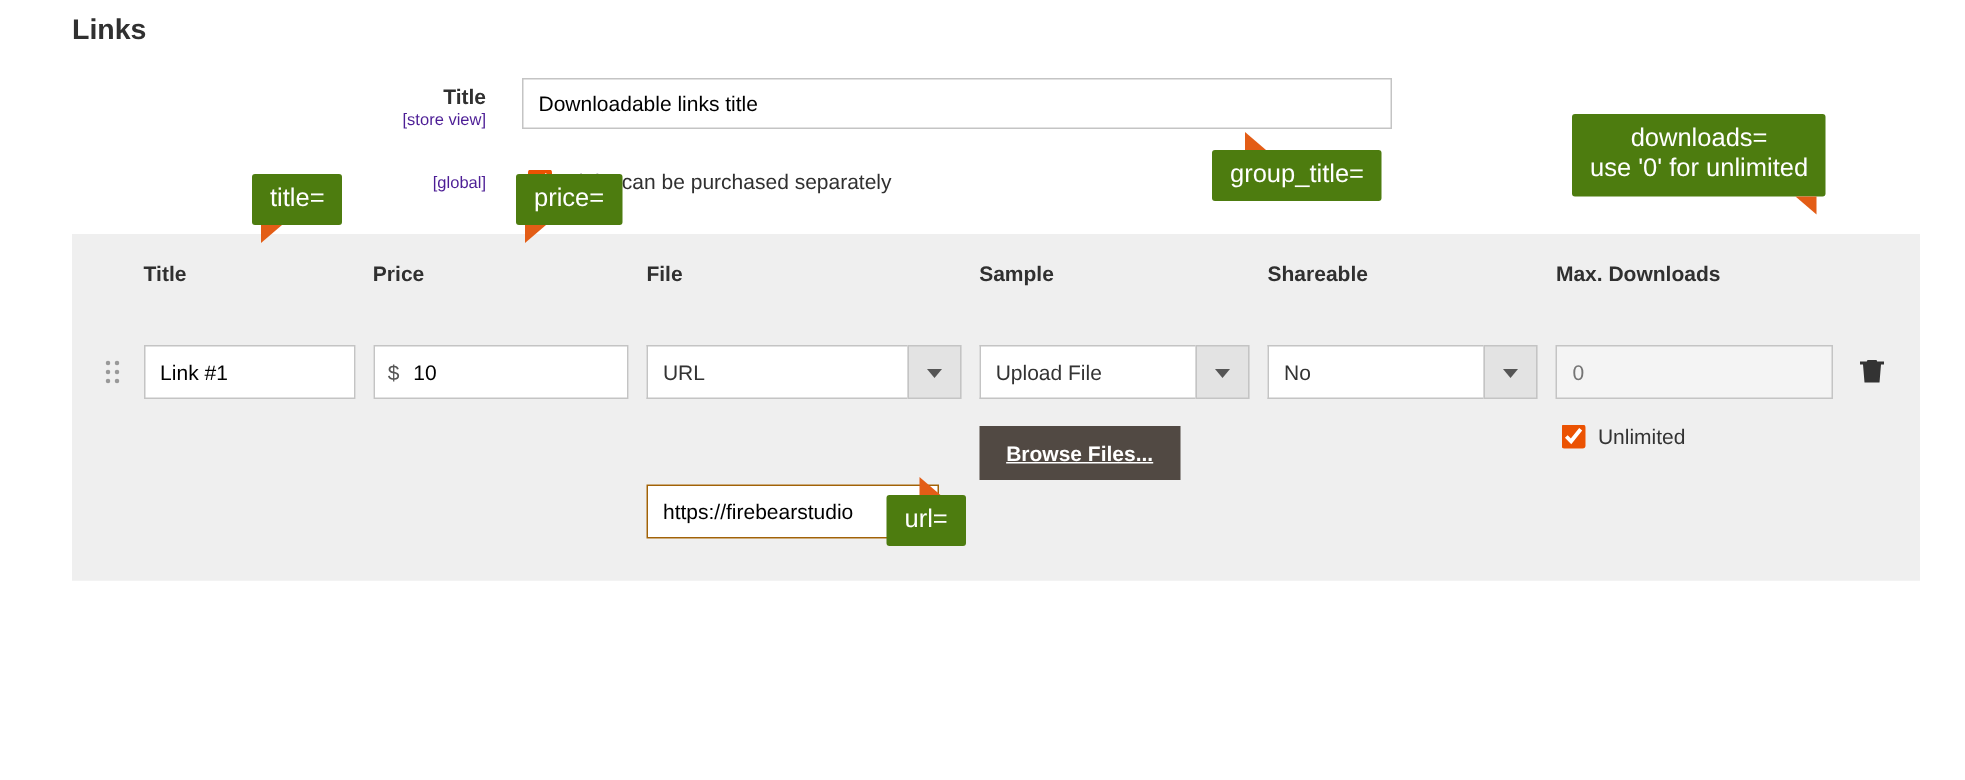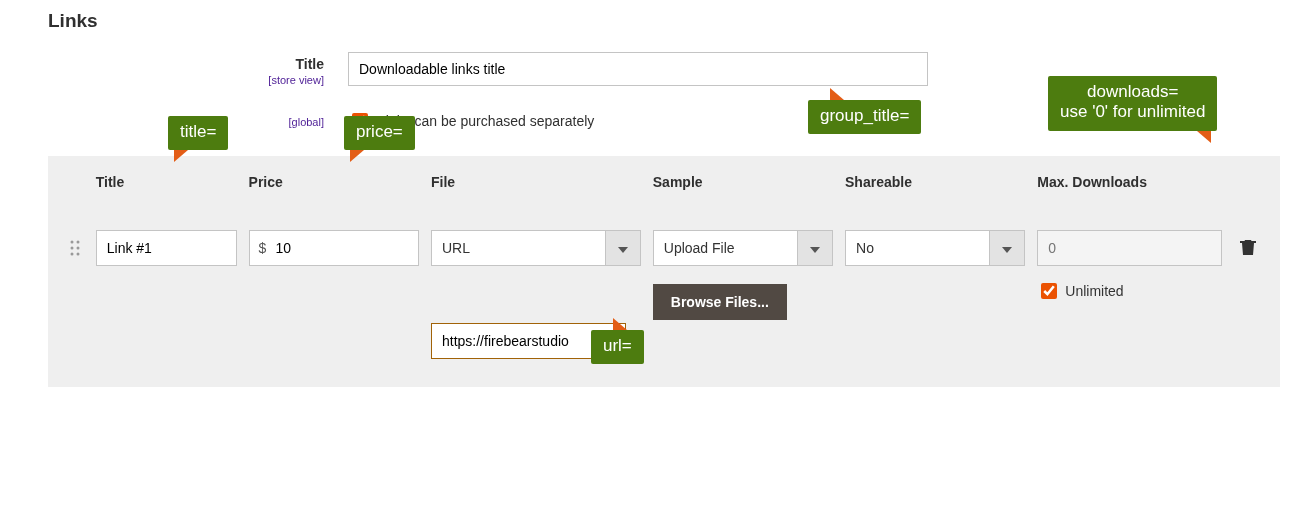--- a/index.html
+++ b/index.html
@@ -179,20 +179,21 @@
   }
   .browse-btn {
     height: 36px;
     padding: 0 18px;
     background: #514943;
     color: #fff;
     border: none;
     font-size: 14px;
     font-weight: 600;
     cursor: pointer;
+    text-decoration: underline;
   }
   .grid-footer {
     padding: 16px 12px;
     background: #efefef;
   }
   .add-link-btn {
     height: 36px;
     padding: 0 18px;
     background: #e9e9e9;
     border: 1px solid #b8b8b8;

